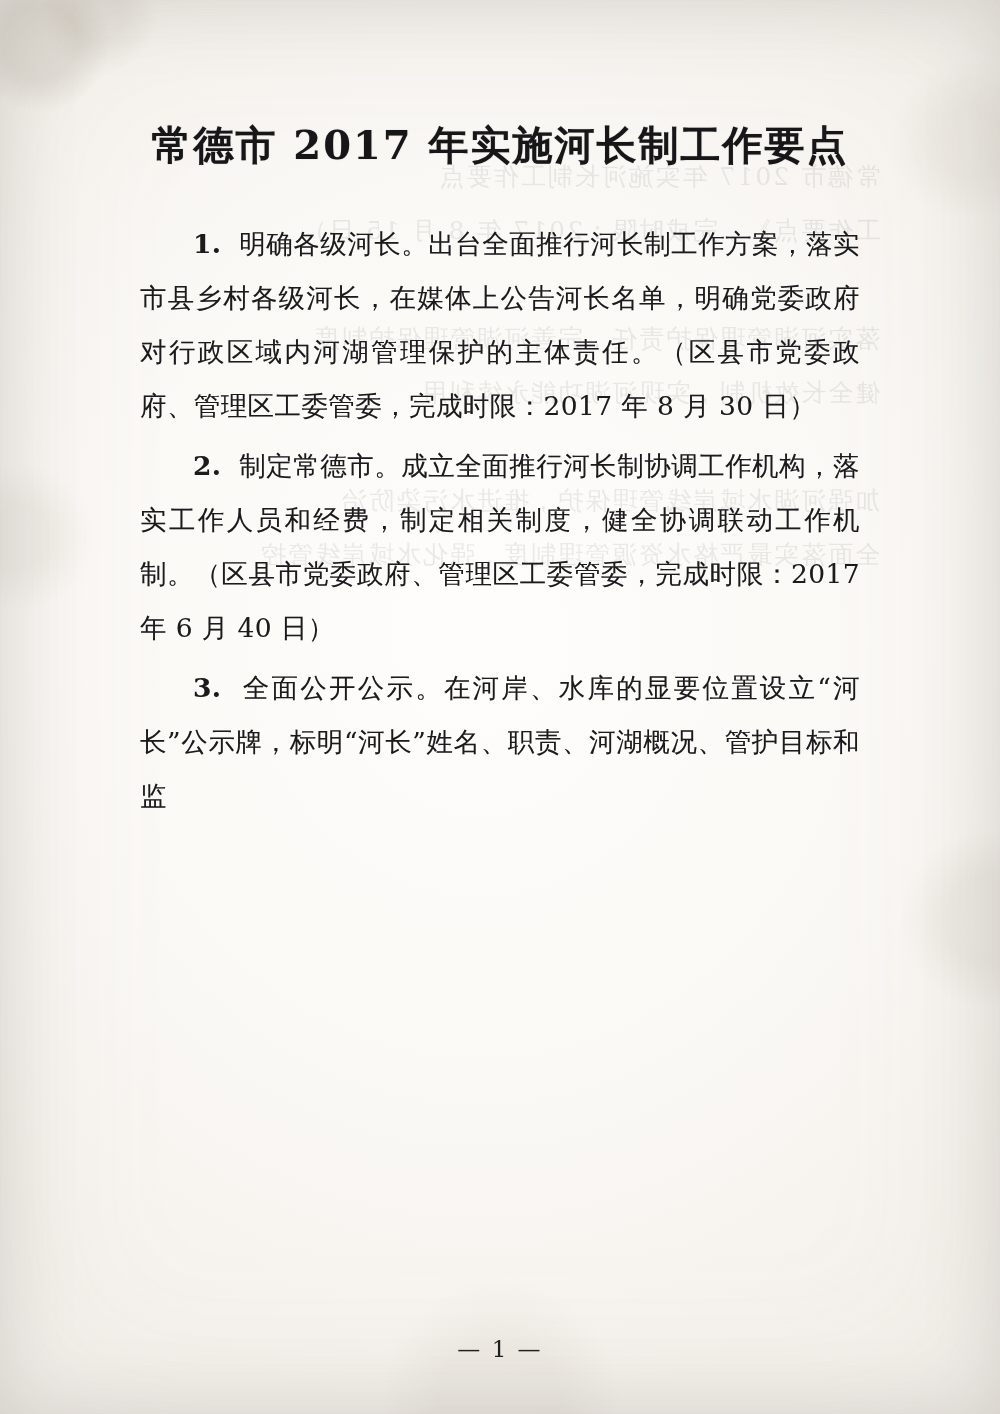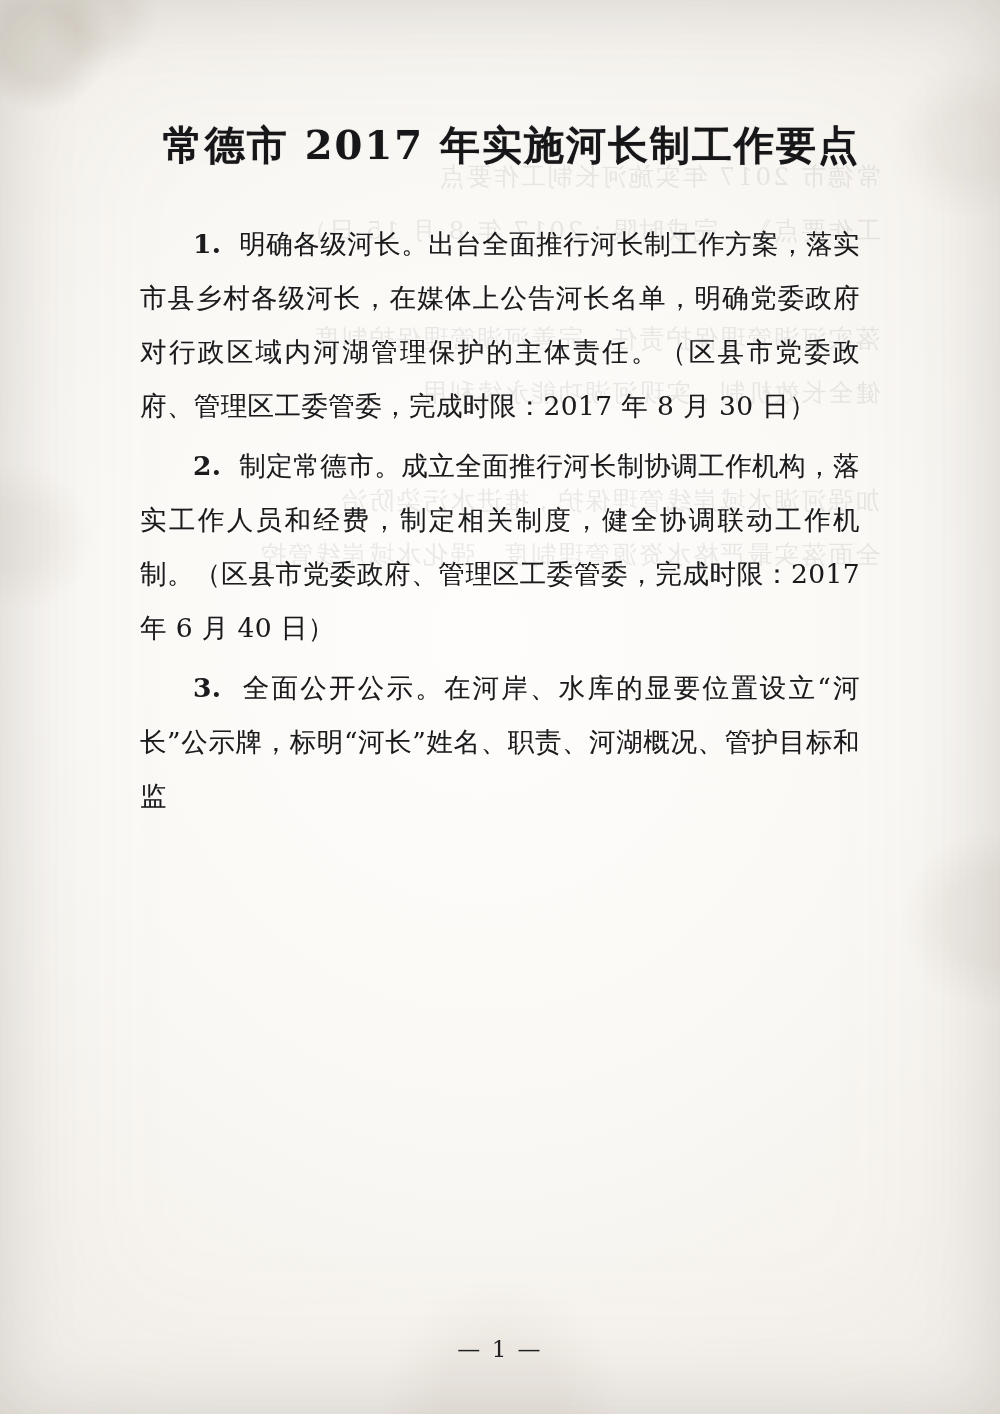--- a/index.html
+++ b/index.html
@@ -56,21 +56,21 @@
     white-space: pre-wrap;
   }
 
   .content {
     position: relative;
     padding: 118px 140px 0 140px;
     box-sizing: border-box;
   }
 
   .doc-title {
-    text-align: right;
+    text-align: center;
     font-family: "DejaVu Serif", "Liberation Serif", serif;
     font-weight: 700;
     font-size: 40px;
     letter-spacing: 2px;
     color: #17171a;
     margin: 0 0 44px 0;
     text-shadow: 0 0 1px rgba(0,0,0,0.35);
   }
 
   p.body-para {

